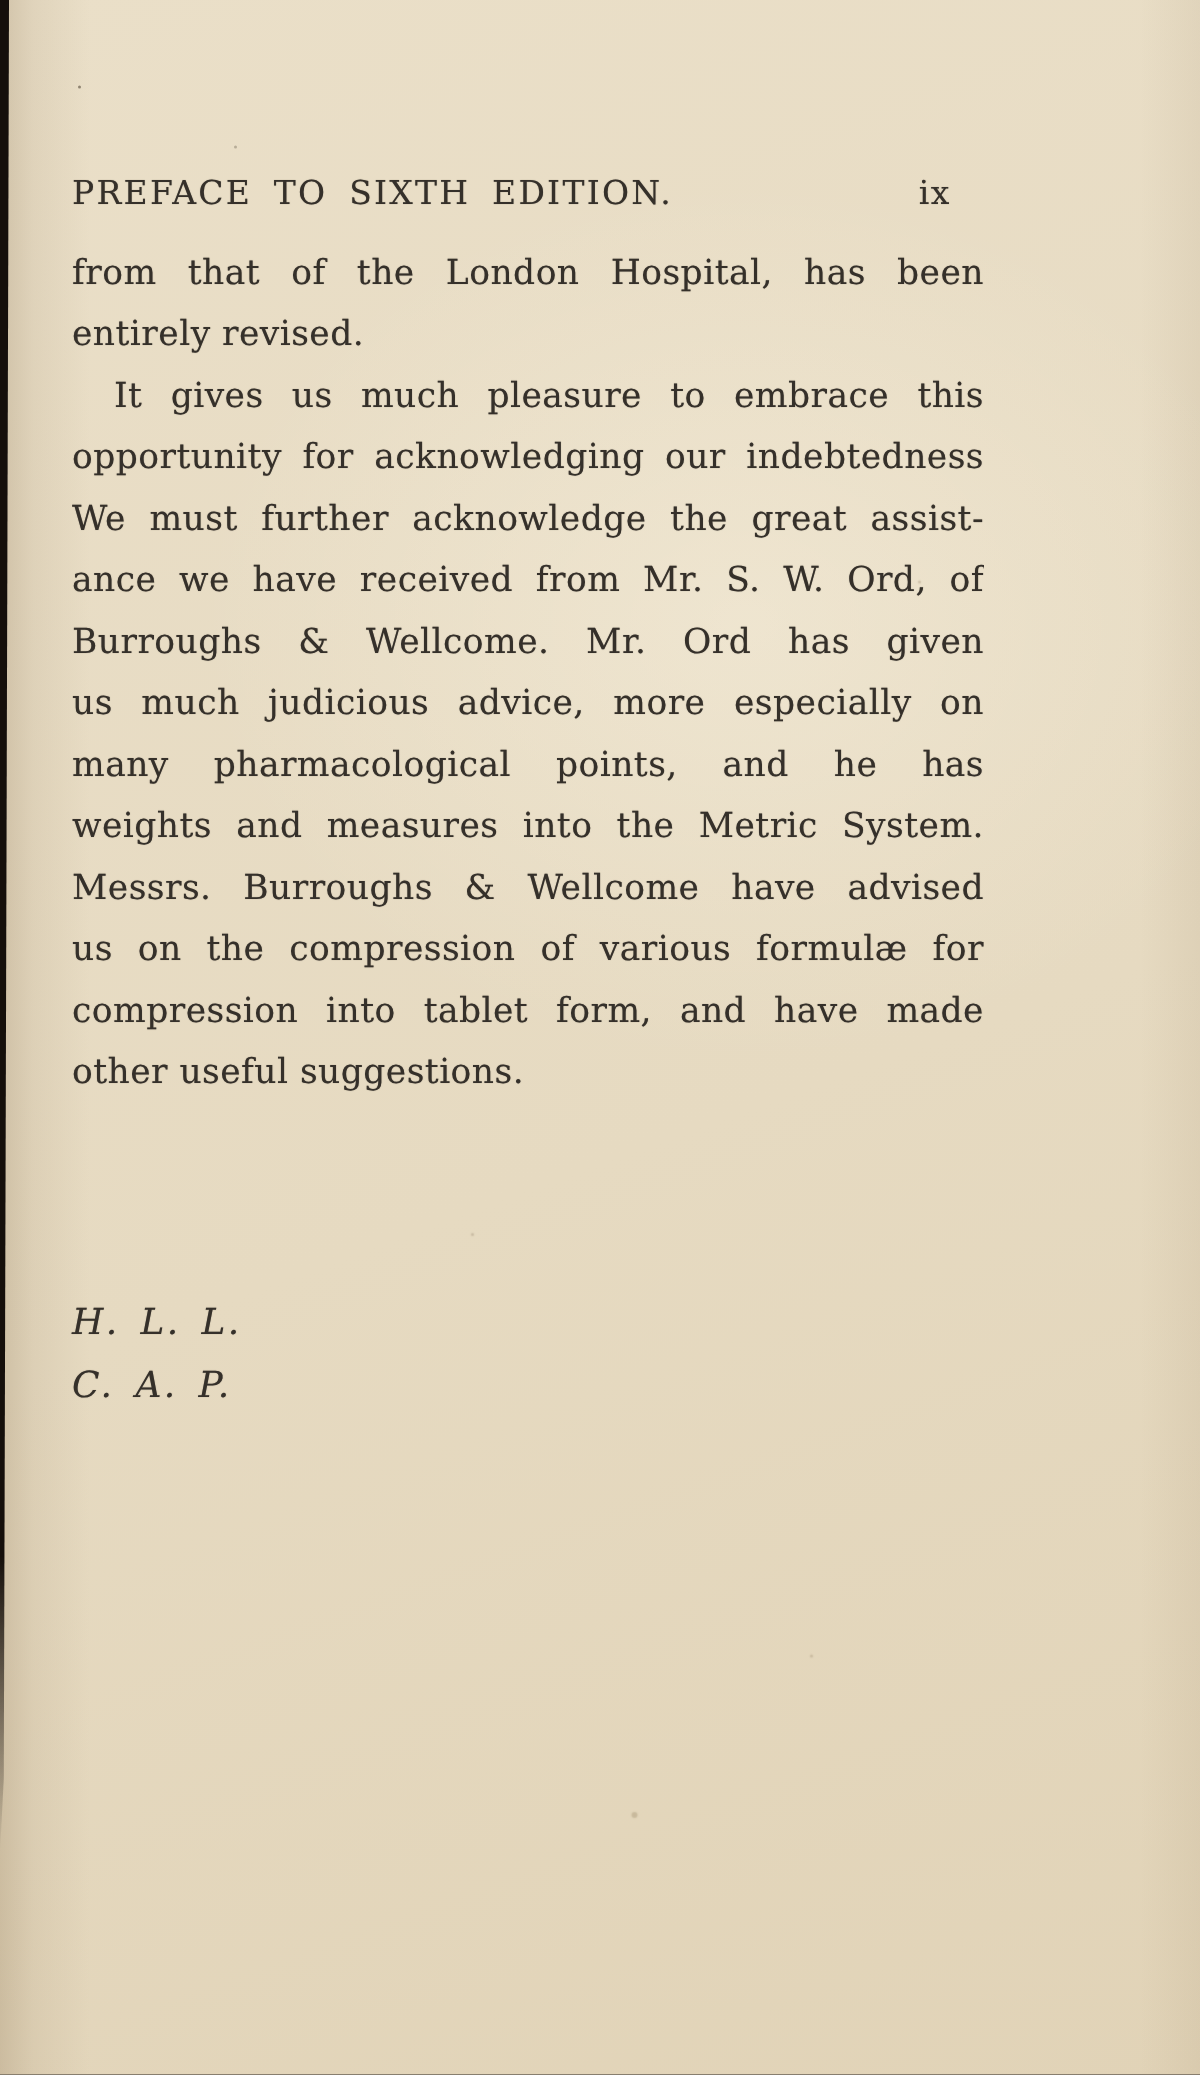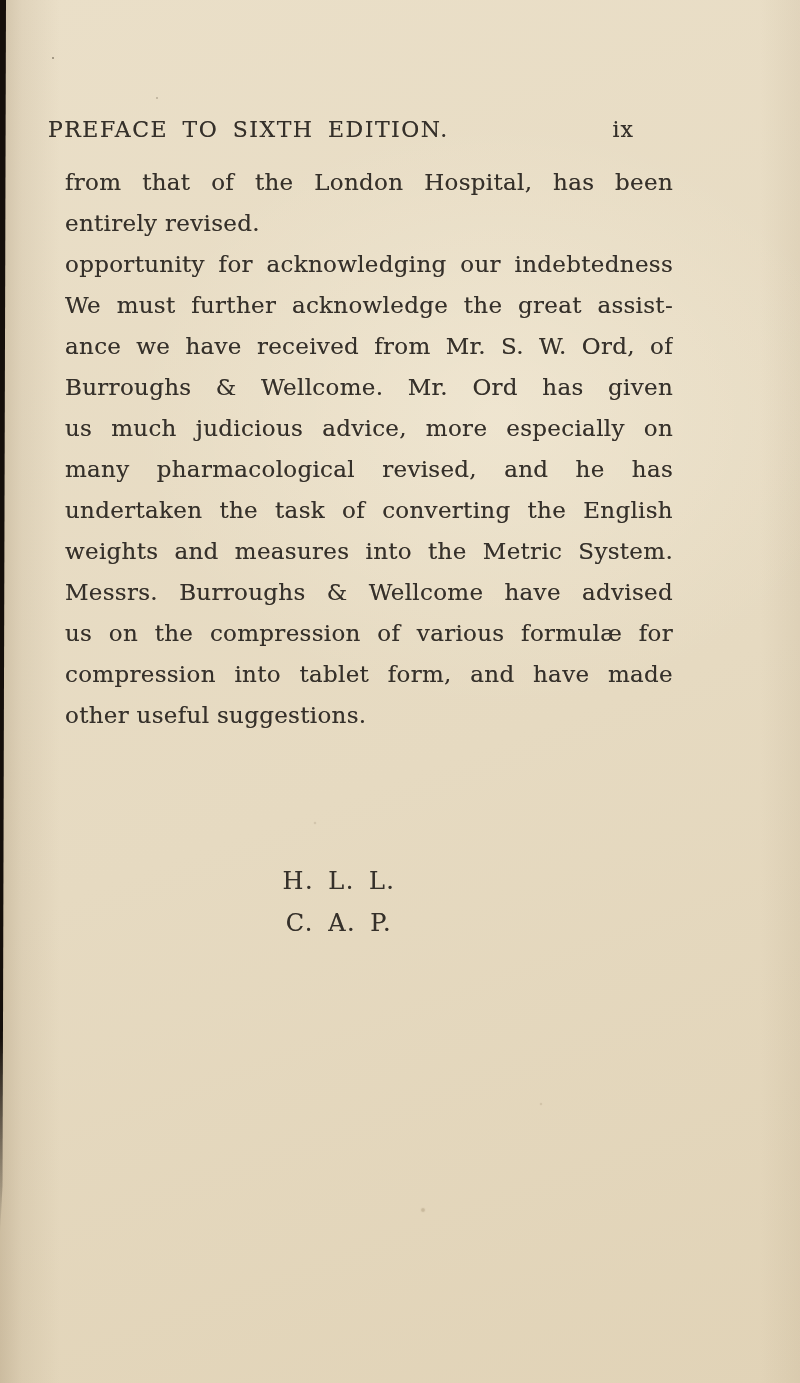--- a/index.html
+++ b/index.html
@@ -57,21 +57,20 @@
     font-size: 22px;
     line-height: 32px;
     letter-spacing: 1px;
     text-shadow: 0 0 0.6px rgba(53, 48, 42, 0.55);
   }
   .body-text {
     position: absolute;
     top: 162px;
     left: 48px;
     width: 608px;
-    margin-left: 17px;
   }
   .line {
     height: 41px;
     line-height: 41px;
     font-size: 23px;
     letter-spacing: 0.3px;
     text-align: justify;
     text-align-last: justify;
     overflow: hidden;
     white-space: nowrap;
@@ -82,21 +81,22 @@
     text-align-last: left;
   }
   .line.indent {
     text-indent: 28px;
   }
   .signatures {
     position: absolute;
     top: 860px;
     left: 48px;
     width: 582px;
-    text-align: center;
+    text-align: left;
+    font-style: italic;
   }
   .sig {
     font-size: 24px;
     line-height: 42px;
     letter-spacing: 1.5px;
     word-spacing: 5px;
     text-shadow: 0 0 0.6px rgba(53, 48, 42, 0.5);
   }
   
   .specks {
@@ -124,27 +124,27 @@
   <div class="specks"></div>
 
   <header class="page-header">
     <div class="running-title">PREFACE TO SIXTH EDITION.</div>
     <div class="page-number">ix</div>
   </header>
 
   <main class="body-text">
     <div class="line">from that of the London Hospital, has been</div>
     <div class="line end">entirely revised.</div>
+    <div class="line indent">It gives us much pleasure to embrace this</div>
     <div class="line">opportunity for acknowledging our indebtedness</div>
     <div class="line">We must further acknowledge the great assist-</div>
     <div class="line">ance we have received from Mr. S. W. Ord, of</div>
     <div class="line">Burroughs &amp; Wellcome. Mr. Ord has given</div>
     <div class="line">us much judicious advice, more especially on</div>
-    <div class="line">many pharmacological revised, and he has</div>
-    <div class="line">undertaken the task of converting the English</div>
+    <div class="line">many pharmacological points, and he has</div>
     <div class="line">weights and measures into the Metric System.</div>
     <div class="line">Messrs. Burroughs &amp; Wellcome have advised</div>
     <div class="line">us on the compression of various formulæ for</div>
     <div class="line">compression into tablet form, and have made</div>
     <div class="line end">other useful suggestions.</div>
   </main>
 
   <div class="signatures">
     <div class="sig">H. L. L.</div>
     <div class="sig">C. A. P.</div>

